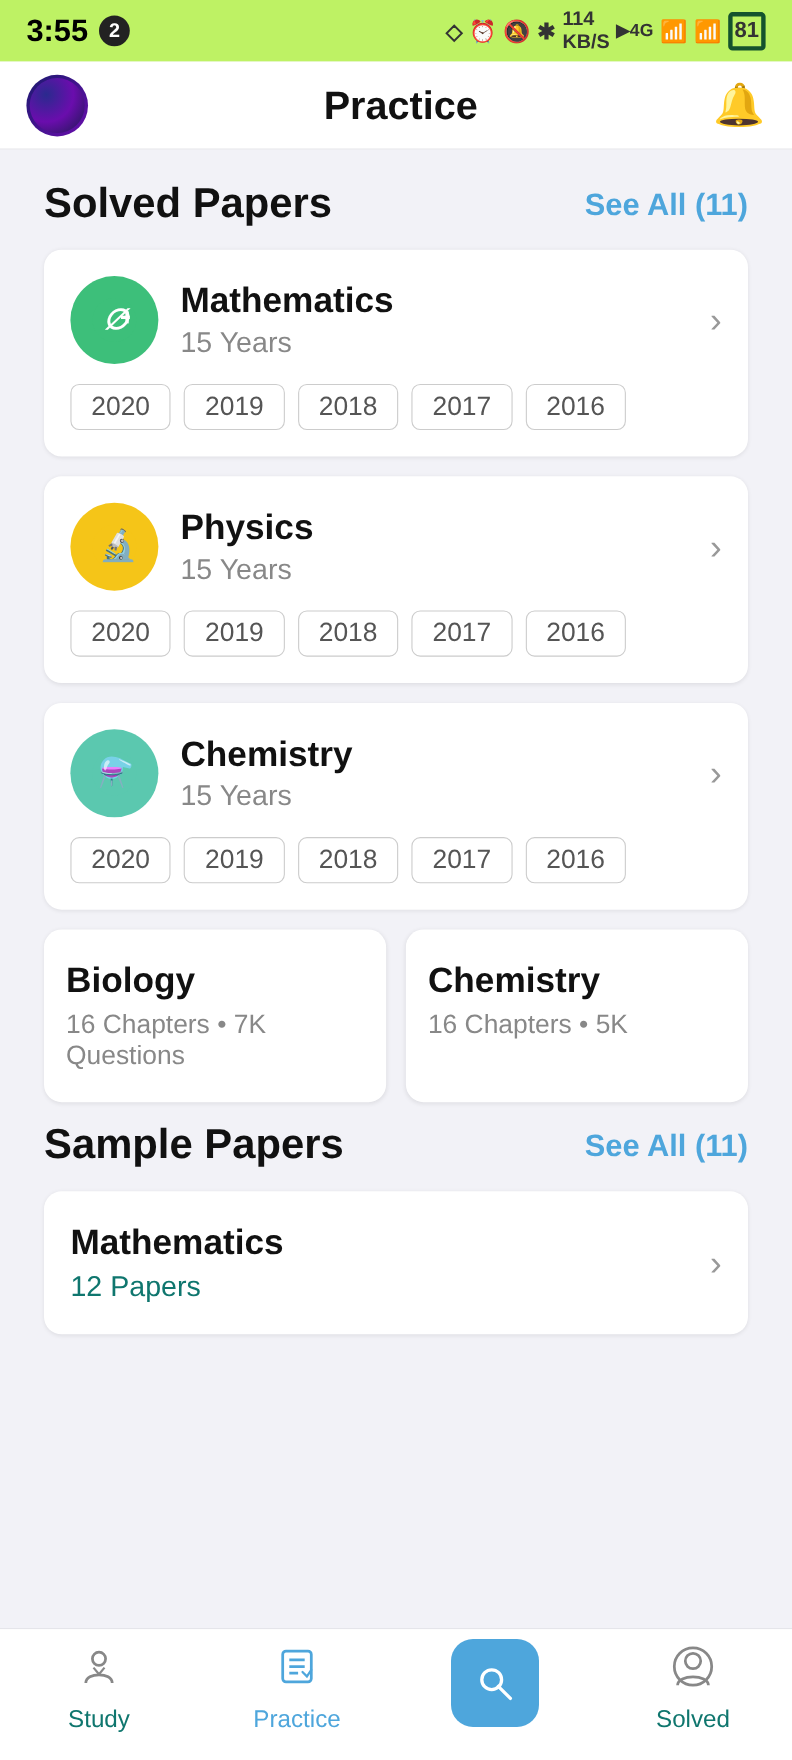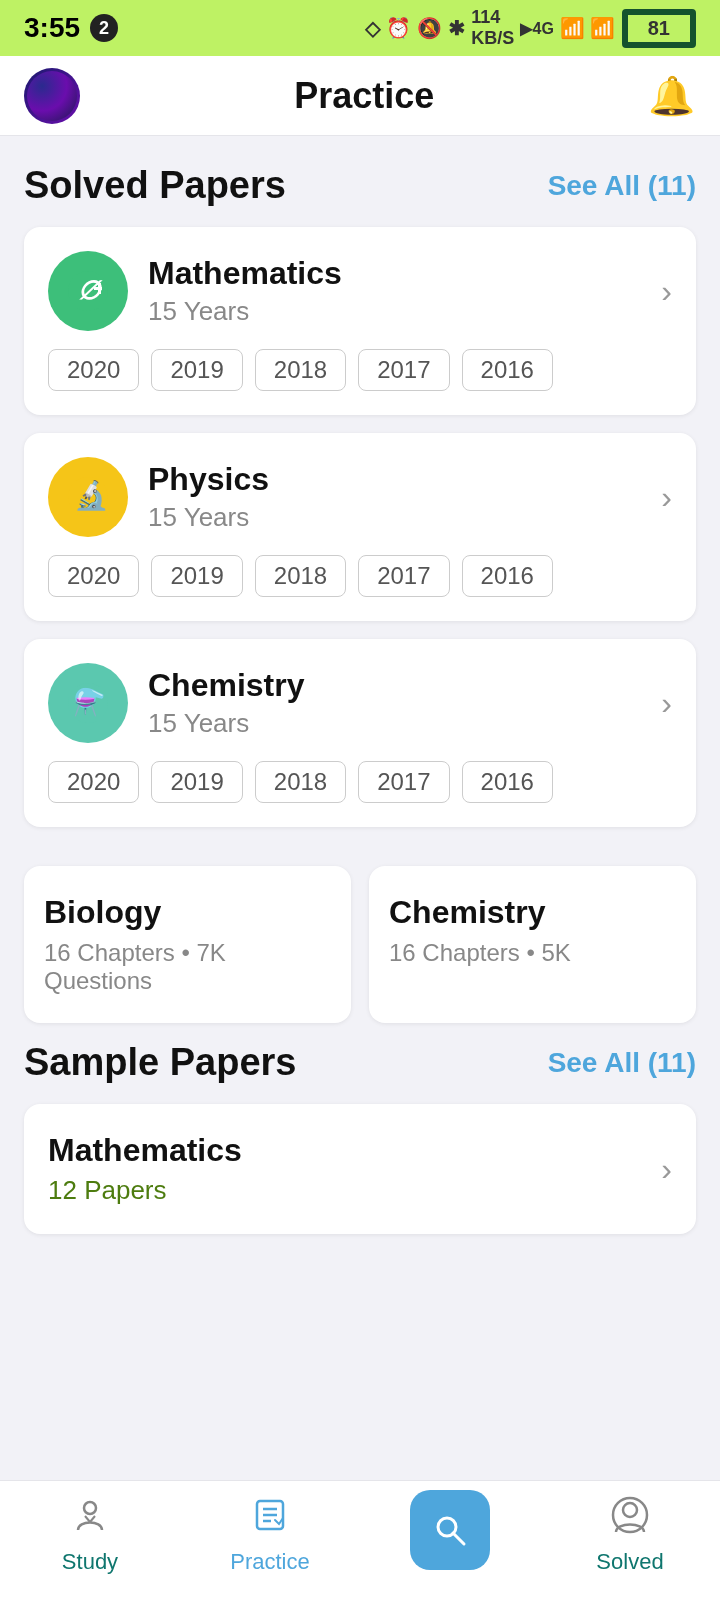--- a/index.html
+++ b/index.html
@@ -62,21 +62,21 @@
       font-weight: 700;
       color: #111;
     }
     .bell-icon {
       color: #4ea6dc;
       font-size: 38px;
     }
 
     
     .content {
-      padding: 28px 24px 0;
+      padding: 28px 40px 0;
     }
 
     
     .section-header {
       display: flex;
       align-items: center;
       justify-content: space-between;
       margin-bottom: 20px;
     }
     .section-title {
@@ -154,21 +154,20 @@
       display: flex;
       gap: 18px;
       margin-bottom: 18px;
     }
     .qbank-card {
       flex: 1;
       background: #fff;
       border-radius: 16px;
       padding: 28px 20px;
       box-shadow: 0 1px 4px rgba(0,0,0,0.08);
-      margin-top: 21px;
     }
     .qbank-card .qb-title {
       font-size: 32px;
       font-weight: 700;
       color: #111;
     }
     .qbank-card .qb-sub {
       font-size: 24px;
       color: #888;
       margin-top: 8px;
@@ -185,21 +184,21 @@
       align-items: center;
       justify-content: space-between;
     }
     .sample-info .sample-title {
       font-size: 32px;
       font-weight: 700;
       color: #111;
     }
     .sample-info .sample-sub {
       font-size: 26px;
-      color: #4d7c0f;
+      color: #0f766e;
       margin-top: 6px;
     }
 
     
     .bottom-nav {
       position: fixed;
       bottom: 0;
       left: 0;
       width: 720px;
       height: 120px;
@@ -254,21 +253,21 @@
   </div>
   <div class="status-icons">
     <span>◇</span>
     <span>⏰</span>
     <span>🔕</span>
     <span>✱</span>
     <span style="font-size:18px">114<br style="line-height:0">KB/S</span>
     <span style="font-size:16px">▶4G</span>
     <span>📶</span>
     <span>📶</span>
-    <span style="border:6px solid #14532d;border-radius:4px;padding:2px 20px;font-size:20px">81</span>
+    <span style="border:4px solid #14532d;border-radius:4px;padding:2px 2px;font-size:20px">81</span>
   </div>
 </div>
 
 <div class="top-nav">
   <div class="avatar">
     <div class="avatar-inner"></div>
   </div>
   <span class="nav-title">Practice</span>
   <span class="bell-icon">🔔</span>
 </div>

